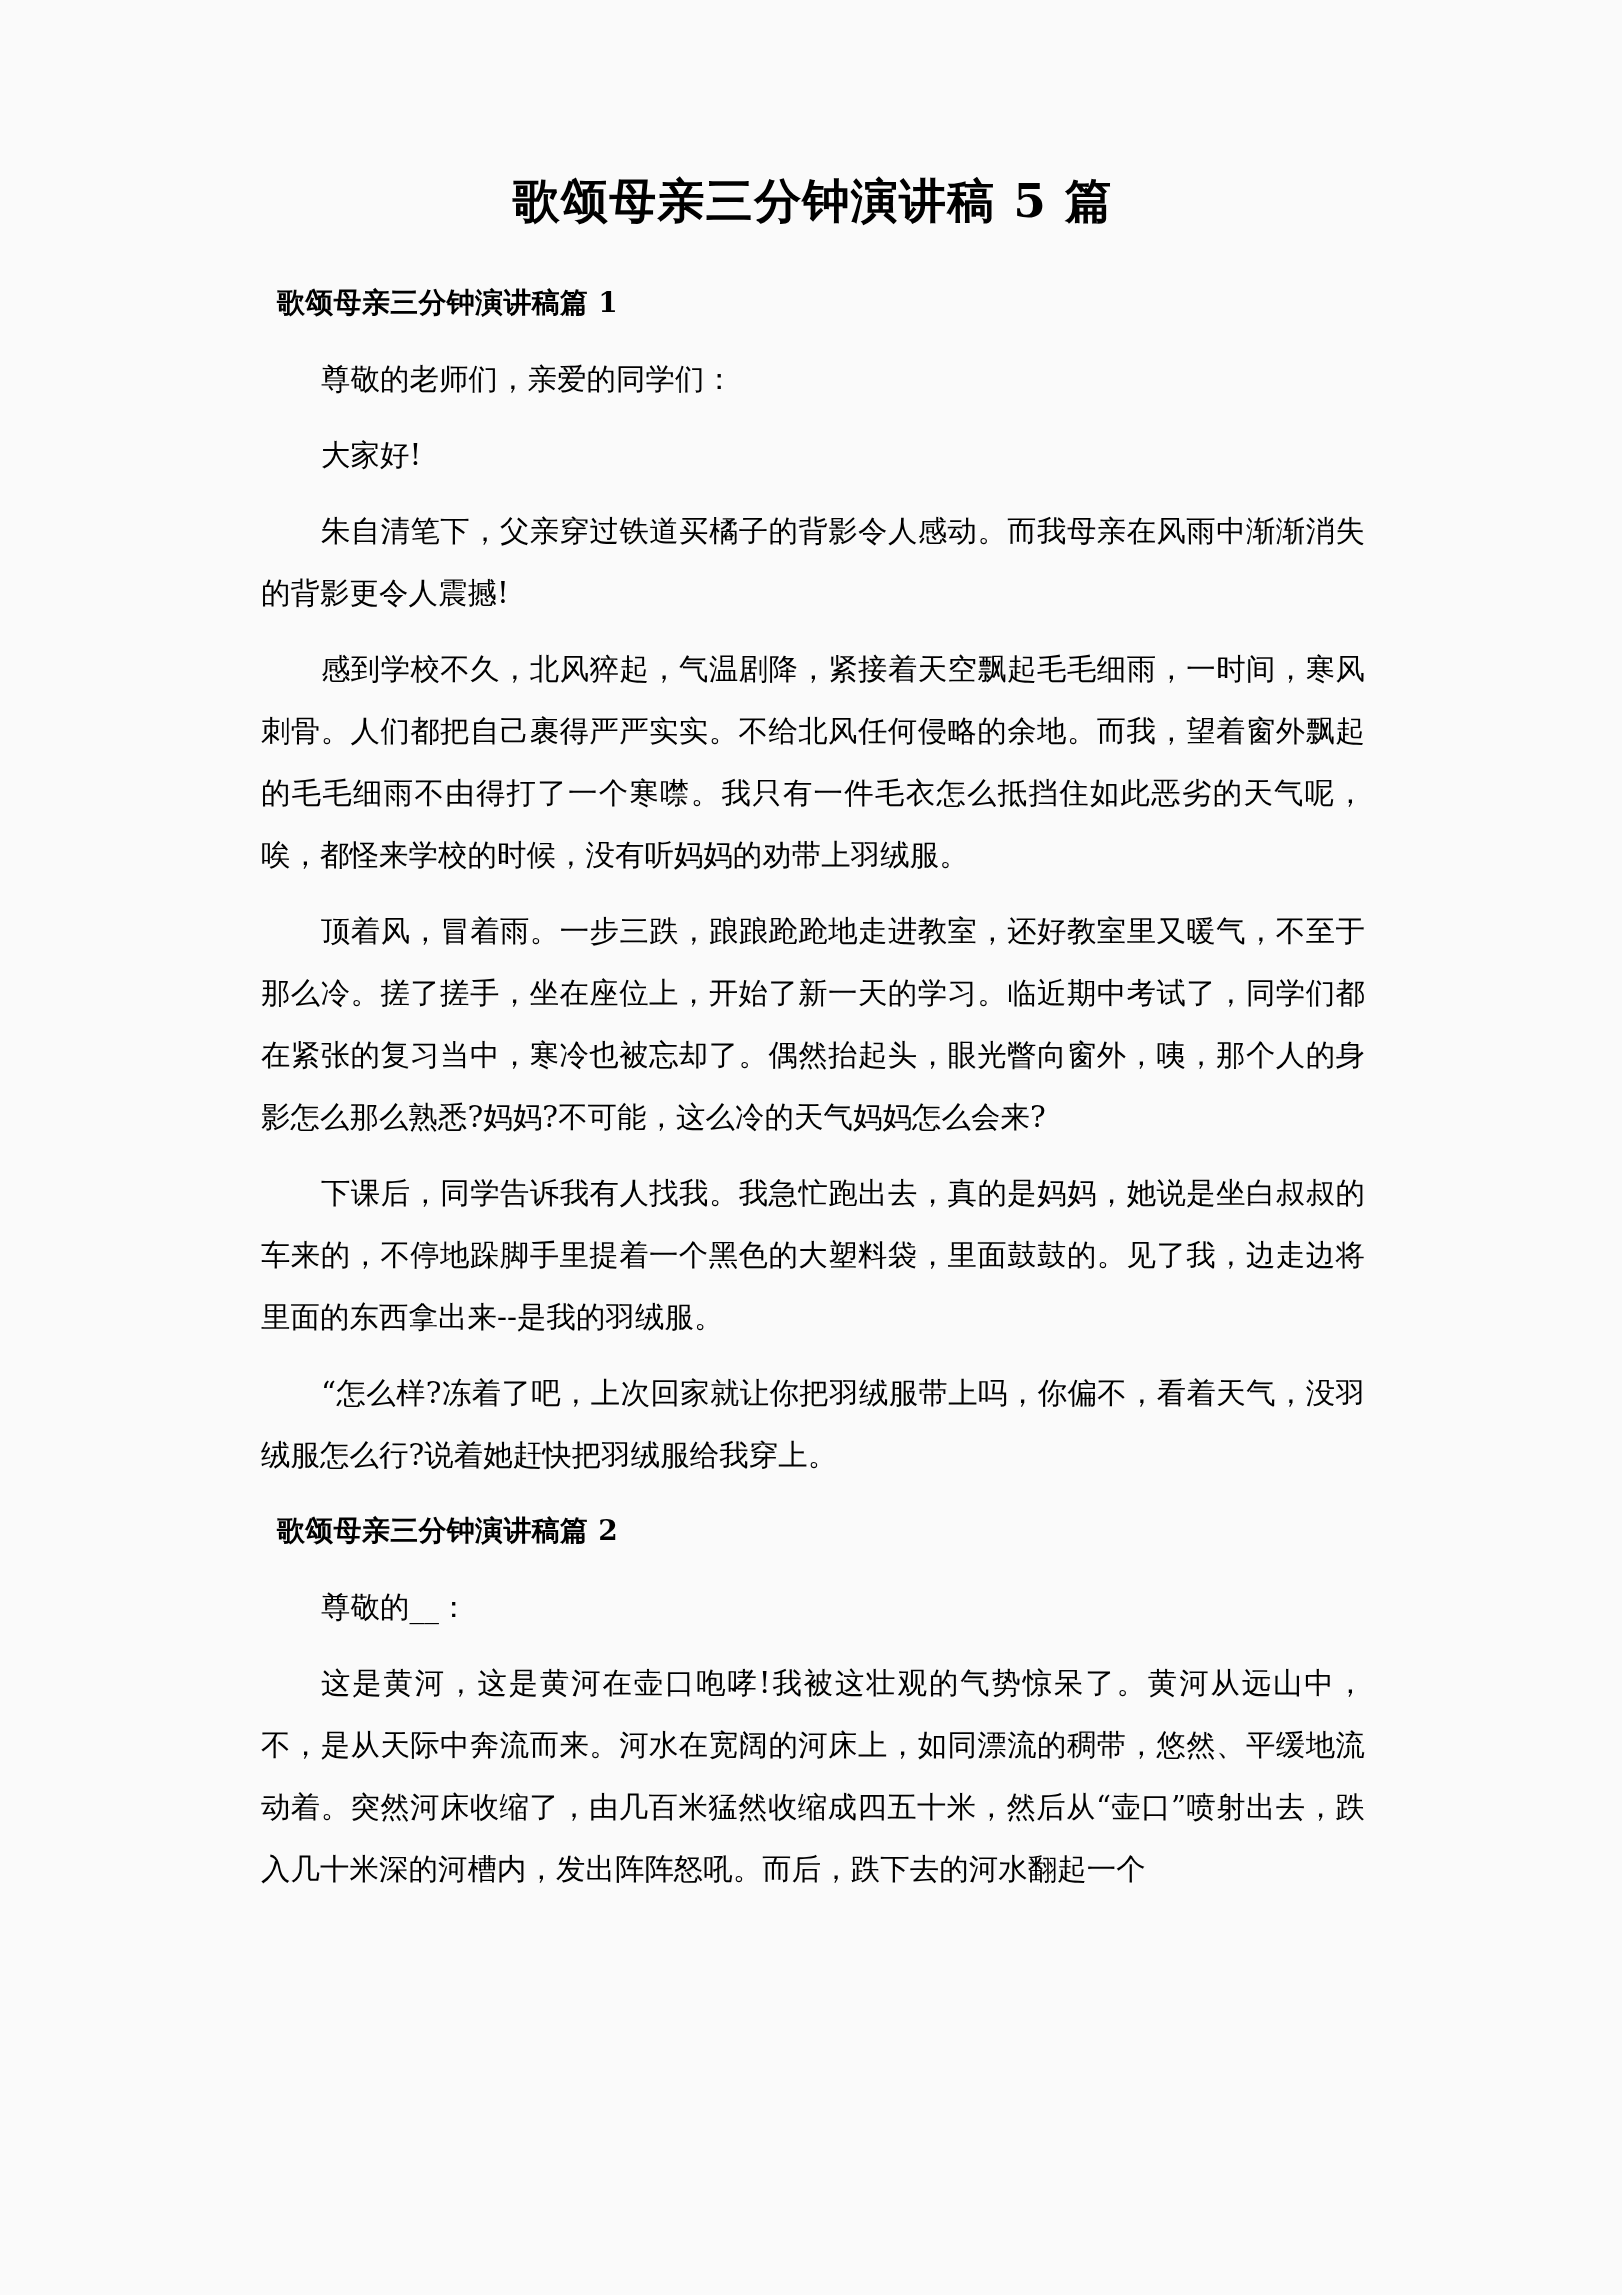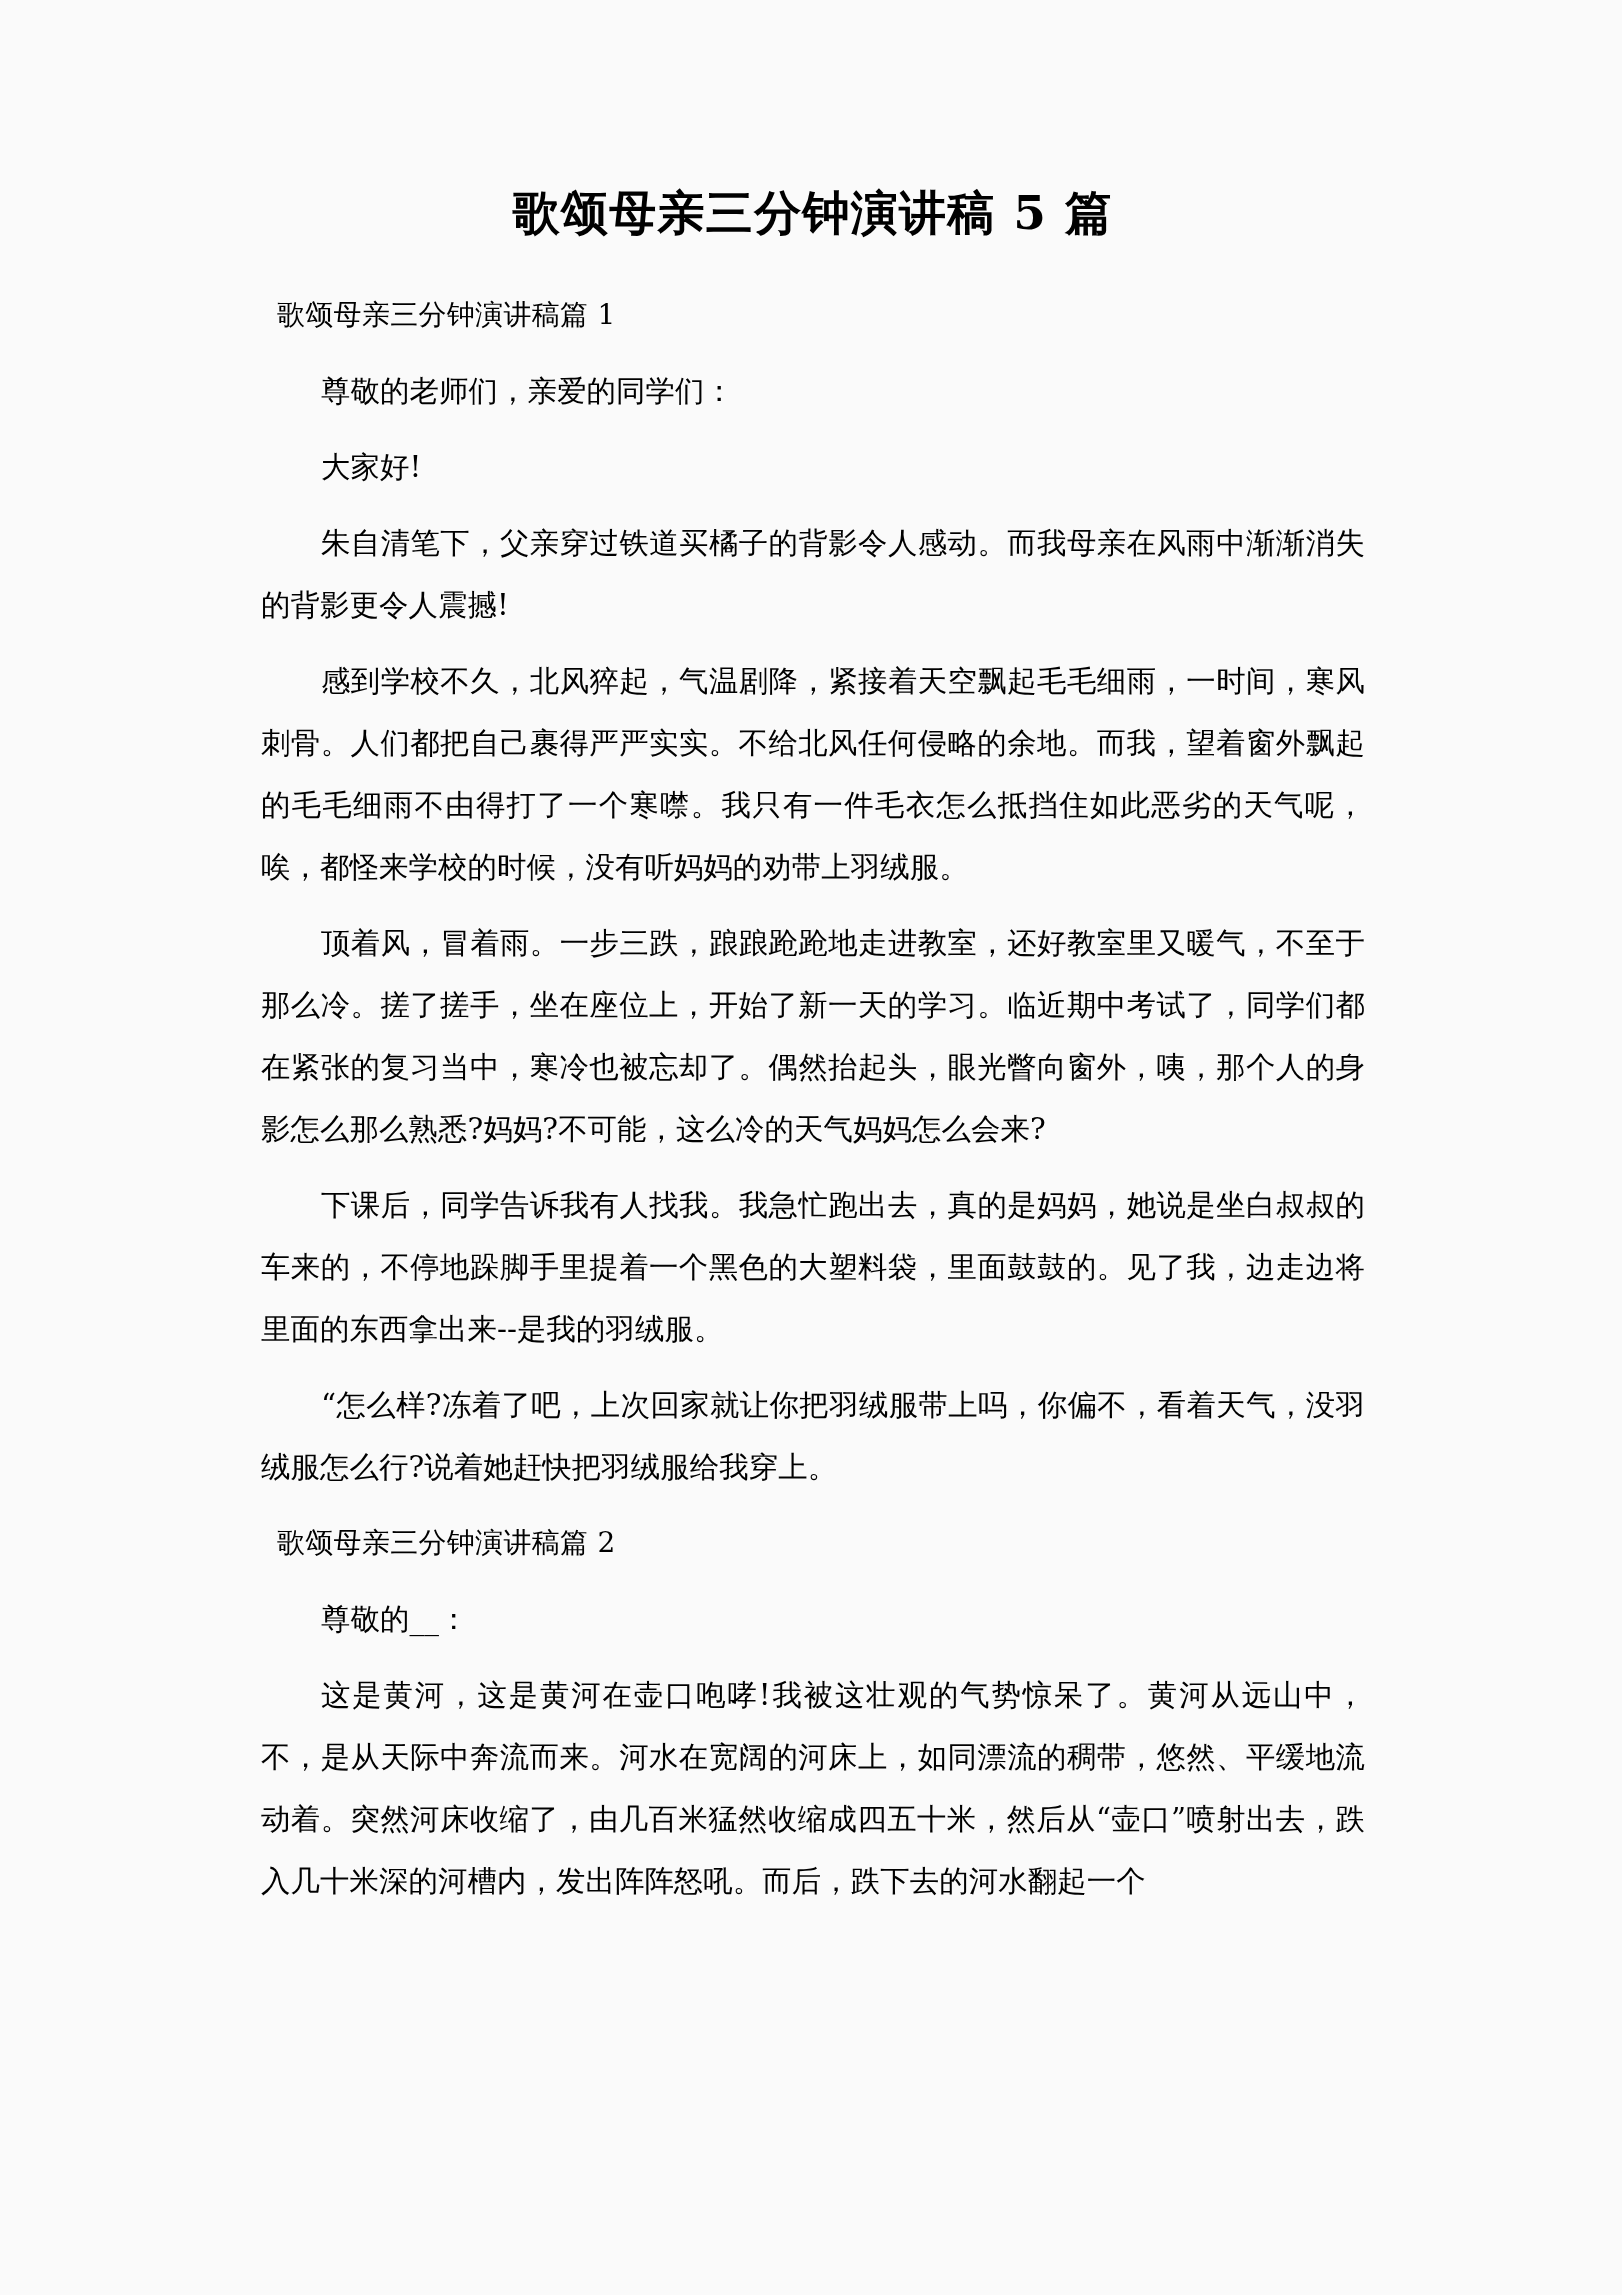--- a/index.html
+++ b/index.html
@@ -13,36 +13,36 @@
     height: 2295px;
     background: #fafafa;
     overflow: hidden;
     font-family: "DejaVu Serif", "Liberation Serif", serif;
     color: #000000;
     -webkit-font-smoothing: antialiased;
   }
   .content {
     position: absolute;
     left: 247px;
-    top: 16px;
+    top: 4px;
     width: 1132px;
   }
   .doc-title {
     font-size: 47px;
     font-weight: bold;
     text-align: center;
     letter-spacing: 1.3px;
     margin: 0;
     padding-top: 168px;
     line-height: 1.25;
     white-space: pre;
   }
   .section-heading {
     font-size: 28px;
-    font-weight: normal;
+    font-weight: bold;
     line-height: 62px;
     margin: 0;
     text-indent: 30px;
     letter-spacing: 0.3px;
     white-space: pre;
   }
   .para {
     font-size: 29.4px;
     line-height: 62px;
     margin: 14px;

